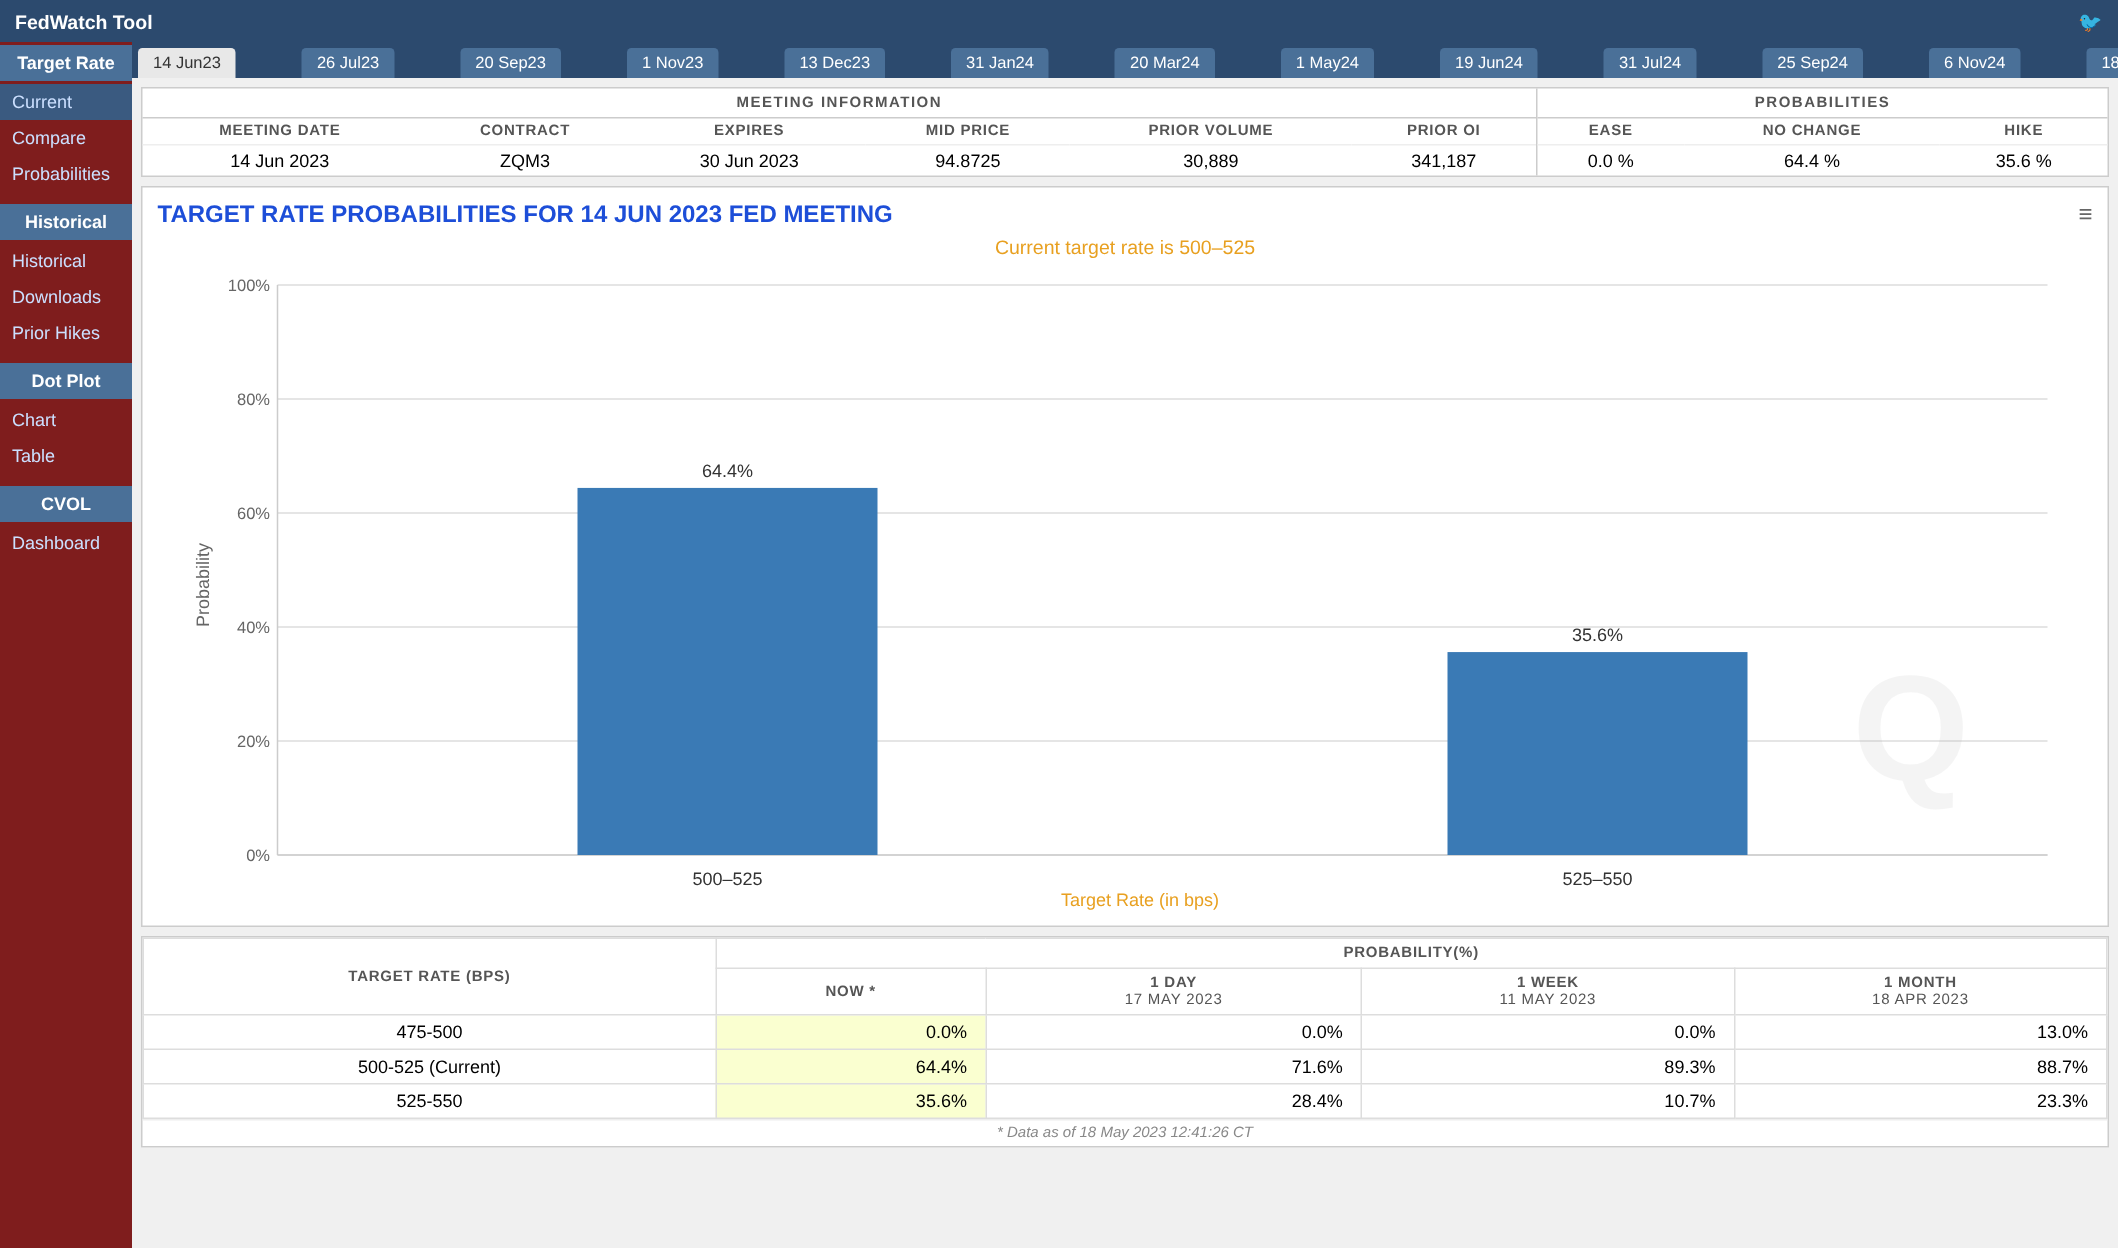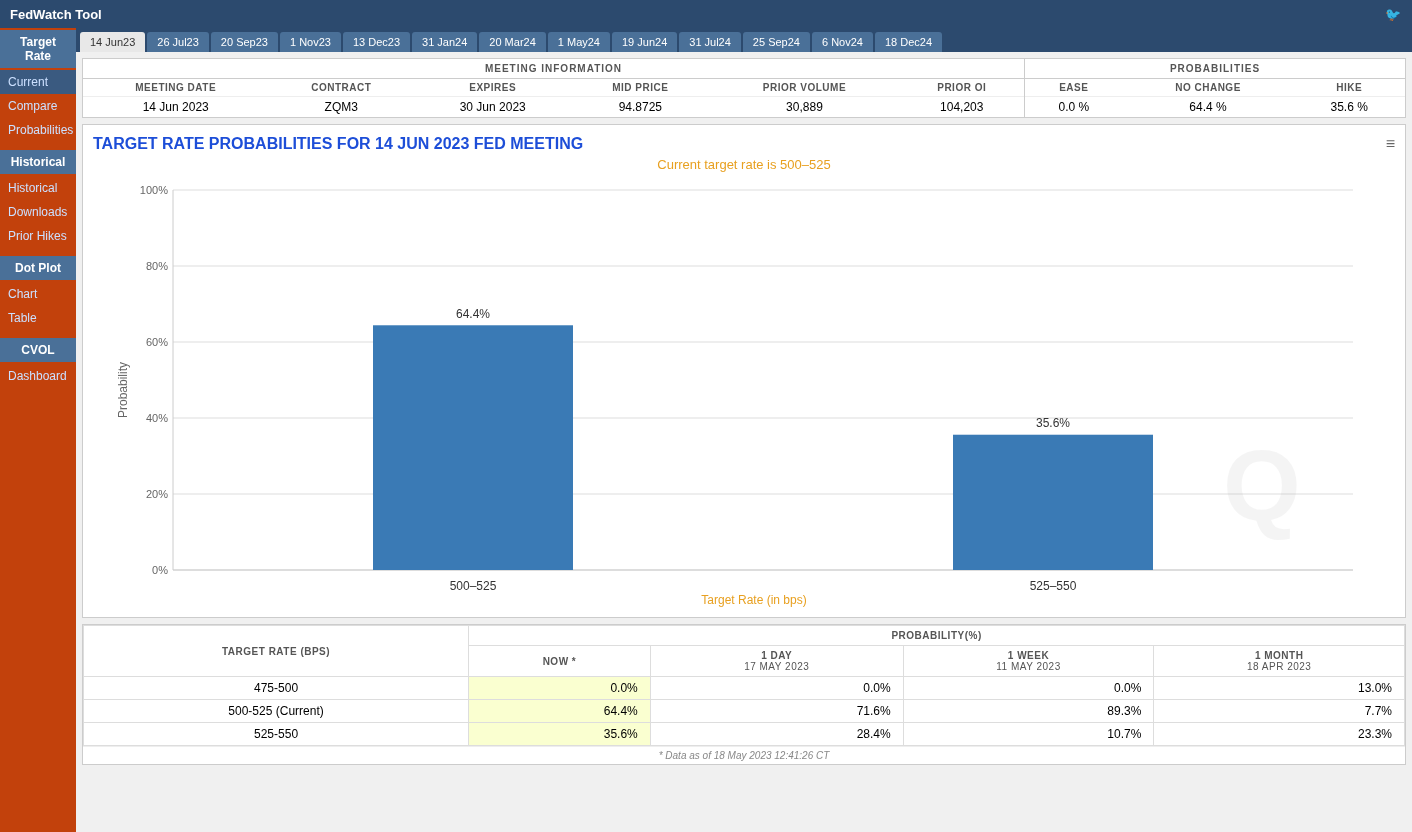--- a/index.html
+++ b/index.html
@@ -15,22 +15,22 @@
       align-items: center;
       height: 28px;
     }
     #titlebar span { font-size: 13px; font-weight: bold; }
 
     
     #app { display: flex; height: calc(100vh - 28px); }
 
     
     #sidebar {
-      width: 76px;
-      background: #c2410c;
+      width: 88px;
+      background: #7f1d1d;
       color: white;
       display: flex;
       flex-direction: column;
       flex-shrink: 0;
     }
     .sidebar-section-btn {
       background: #4a7098;
       color: white;
       border: none;
       padding: 5px 8px;
@@ -50,20 +50,21 @@
     
     #content { flex: 1; display: flex; flex-direction: column; overflow: hidden; }
 
     
     #tabbar {
       background: #2c4a6e;
       display: flex;
       align-items: center;
       padding: 4px 4px 0;
       flex-shrink: 0;
+      gap: 42px;
     }
     .tab {
       padding: 4px 10px;
       background: #4a7098;
       color: white;
       font-size: 11px;
       cursor: pointer;
       border-radius: 3px 3px 0 0;
       margin-right: 2px;
       white-space: nowrap;
@@ -253,21 +254,21 @@
               <th>MID PRICE</th>
               <th>PRIOR VOLUME</th>
               <th>PRIOR OI</th>
             </tr>
             <tr>
               <td>14 Jun 2023</td>
               <td>ZQM3</td>
               <td>30 Jun 2023</td>
               <td>94.8725</td>
               <td>30,889</td>
-              <td>104,203</td>
+              <td>341,187</td>
             </tr>
           </tbody>
             </table>
         </div>
         <div class="prob-section">
           <div class="panel-header">PROBABILITIES</div>
           <table class="prob-table">
             <tbody>
                 <tr>
               <th>EASE</th>
@@ -361,21 +362,21 @@
               <td class="highlight">0.0%</td>
               <td>0.0%</td>
               <td>0.0%</td>
               <td>13.0%</td>
             </tr>
             <tr>
               <td class="rate-col">500-525 (Current)</td>
               <td class="highlight">64.4%</td>
               <td>71.6%</td>
               <td>89.3%</td>
-              <td>7.7%</td>
+              <td>88.7%</td>
             </tr>
             <tr>
               <td class="rate-col">525-550</td>
               <td class="highlight">35.6%</td>
               <td>28.4%</td>
               <td>10.7%</td>
               <td>23.3%</td>
             </tr>
           </tbody>
         </table>

